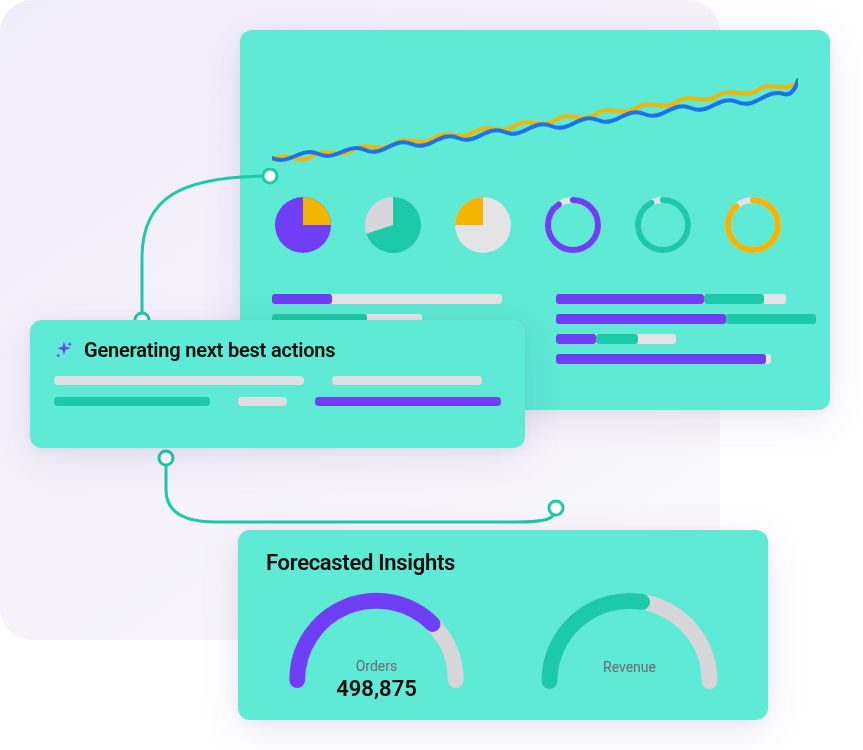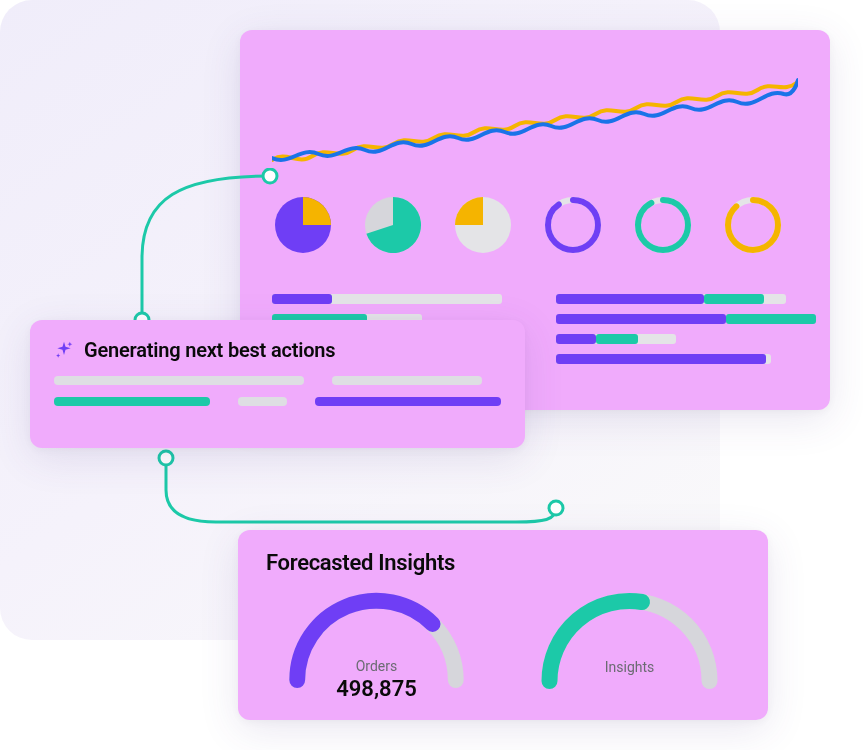--- a/index.html
+++ b/index.html
@@ -13,21 +13,21 @@
     }
     .backdrop {
       position: absolute;
       top: 0; left: 0;
       width: 720px; height: 640px;
       background: linear-gradient(145deg, #f0edfa 0%, #f5f2fb 50%, #fafafa 100%);
       border-radius: 32px;
     }
     .card {
       position: absolute;
-      background: #f0abfc;
+      background: #5eead4;
       border-radius: 12px;
       box-shadow: 0 10px 40px rgba(80,60,140,0.12), 0 2px 8px rgba(0,0,0,0.04);
     }
     
     .dash-card { top: 30px; left: 240px; width: 590px; height: 380px; padding: 28px 32px; }
     .wave-area { width: 100%; height: 120px; }
     .pies { display: flex; gap: 28px; margin-top: 12px; align-items: center; }
     .bars-row { display: flex; gap: 54px; margin-top: 38px; }
     .bars-col { display: flex; flex-direction: column; gap: 10px; }
     .bar-track { height: 10px; border-radius: 3px; background: #e4e4e7; position: relative; }
@@ -166,16 +166,16 @@
         <path d="M 20 100 A 80 80 0 0 1 156.6 43.4" fill="none" stroke="#6f3ef5" stroke-width="16" stroke-linecap="round"></path>
       </svg>
       <div class="gauge-label">Orders</div>
       <div class="gauge-value">498,875</div>
     </div>
     <div class="gauge">
       <svg viewBox="0 0 200 110">
         <path d="M 20 100 A 80 80 0 0 1 180 100" fill="none" stroke="#d6d6db" stroke-width="16" stroke-linecap="round"></path>
         <path d="M 20 100 A 80 80 0 0 1 112.5 21" fill="none" stroke="#1cc9a8" stroke-width="16" stroke-linecap="round"></path>
       </svg>
-      <div class="gauge-label">Insights</div>
+      <div class="gauge-label">Revenue</div>
     </div>
   </div>
 </div>
 
 </body></html>

